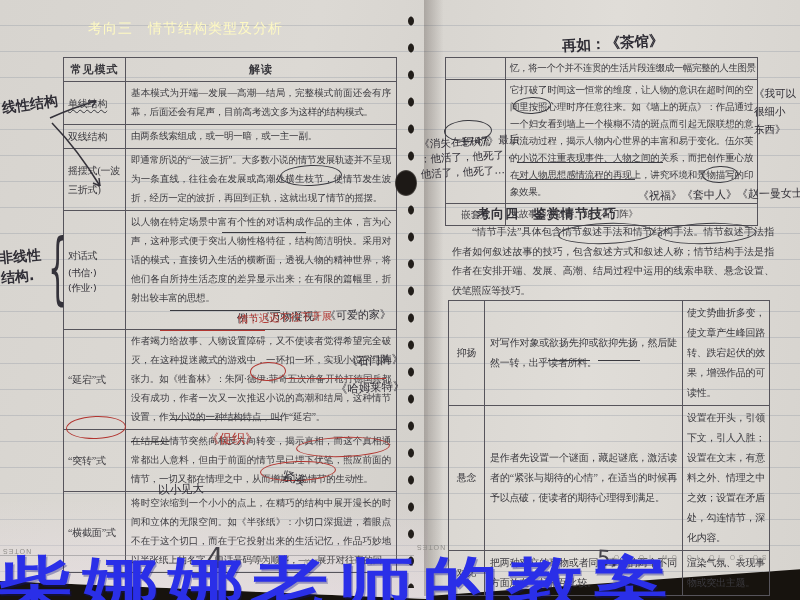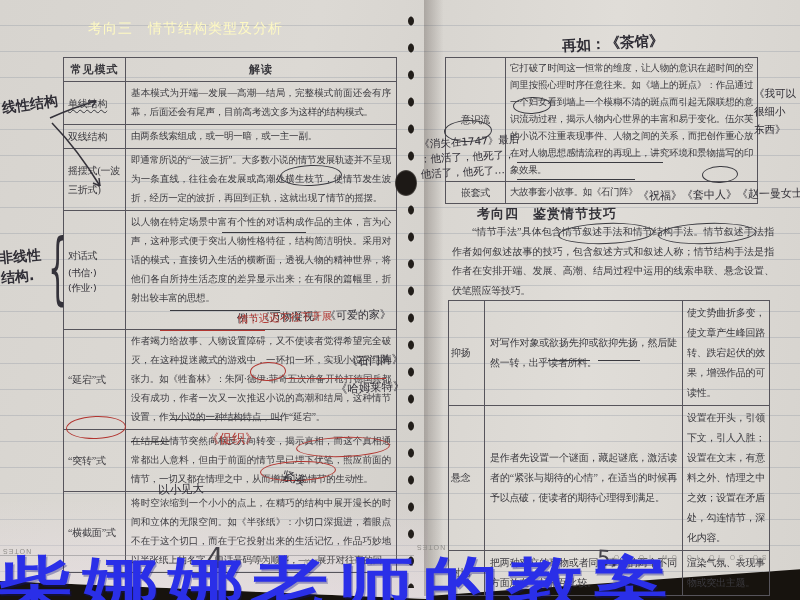--- a/index.html
+++ b/index.html
@@ -36,21 +36,21 @@
   .ltable .desc{padding:2px 5px;text-align:justify}
   .rtable{left:445px;top:57px;width:313px;font-size:9.5px;line-height:17px;letter-spacing:-.4px}
   .rtable .mode{width:60px;font-size:10px;text-align:center;padding:2px}
   .rtable .desc{padding:2px 4px;text-align:justify}
   .nowrap{white-space:nowrap}
   .rp-heading{left:477px;top:205px;font-weight:bold;font-size:13px;letter-spacing:1px;color:#333238}
   .rp-para{left:452px;top:222px;width:322px;font-size:10px;line-height:19.5px;letter-spacing:-.2px;
            text-align:justify;text-indent:2em}
   .r2table{left:448px;top:300px;width:322px;font-size:10px;line-height:20px;letter-spacing:-.3px}
   .r2table th{font-size:10.5px;font-weight:bold;text-align:center;padding:2px;letter-spacing:1px}
-  .r2table .c1{width:36px;padding:2px}
+  .r2table .c1{width:36px;text-align:center;padding:2px}
   .r2table .c2{width:198px;padding:2px 5px;text-align:justify}
   .r2table .c3{padding:2px 4px;text-align:justify}
   .strike{text-decoration:line-through}
   .wavy-u{text-decoration:underline wavy 1px #3a3a40;text-underline-offset:2px}
   
   .hw{font-family:"DejaVu Sans","Liberation Sans",sans-serif;color:#2f2d35;z-index:8}
   .hw-red{font-family:"DejaVu Sans","Liberation Sans",sans-serif;color:#b23530;z-index:8}
   .pre{white-space:pre-line}
   .lin{left:2px;top:96px;font-size:14px;font-weight:bold;transform:rotate(-8deg)}
   .nonlin{left:0;top:246px;font-size:14px;font-weight:bold;line-height:20px;transform:rotate(-5deg)}
@@ -185,20 +185,24 @@
   <div class="tpl ruler" style="left:300px;top:558px">SO SO TO TO OW</div>
 
   <div class="abs hw topnote">再如：《茶馆》</div>
 
   <table class="abs rtable">
     <colgroup>
         <col style="width:60px">
         <col>
       </colgroup>
     <tbody>
+        <tr>
+      <td class="mode"></td>
+      <td class="desc nowrap">忆，将一个个并不连贯的生活片段连缀成一幅完整的人生图景</td>
+    </tr>
     <tr>
       <td class="mode">意识流</td>
       <td class="desc">它打破了时间这一恒常的维度，让人物的意识在超时间的空间里按照心理时序任意往来。如《墙上的斑点》：作品通过一个妇女看到墙上一个模糊不清的斑点而引起无限联想的意识流动过程，揭示人物内心世界的丰富和易于变化。伍尔芙的小说不注重表现事件、人物之间的关系，而把创作重心放在对人物思想感情流程的再现上，讲究环境和景物描写的印象效果。</td>
     </tr>
     <tr>
       <td class="mode">嵌套式</td>
       <td class="desc nowrap">大故事套小故事。如《石门阵》</td>
     </tr>
   </tbody>
     </table>

